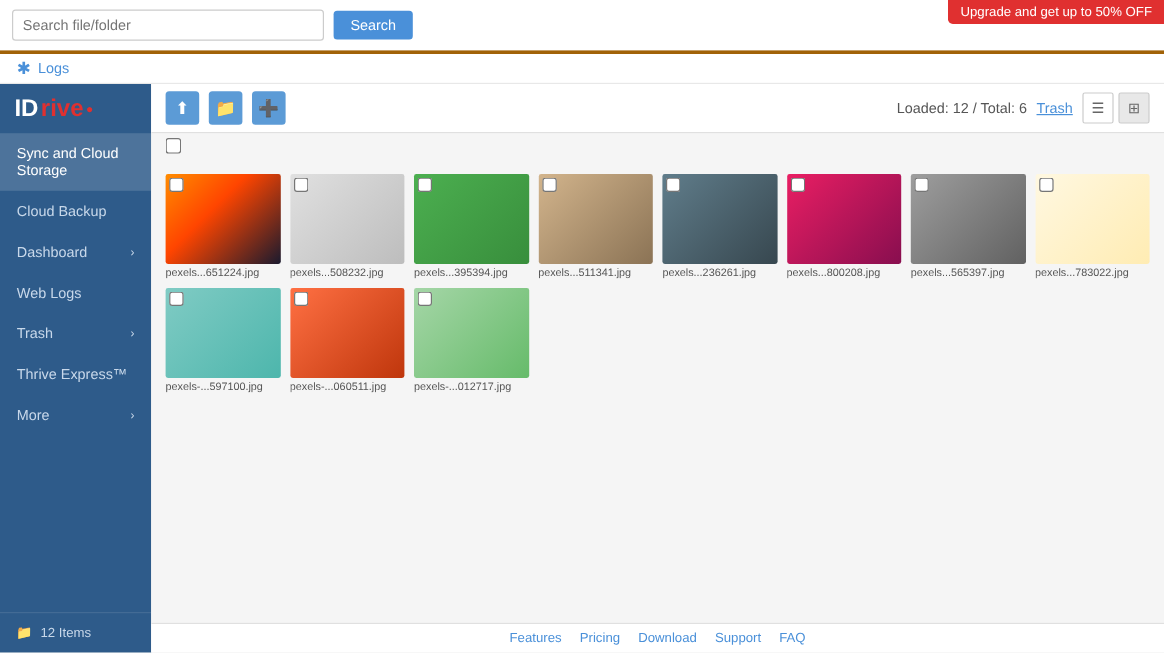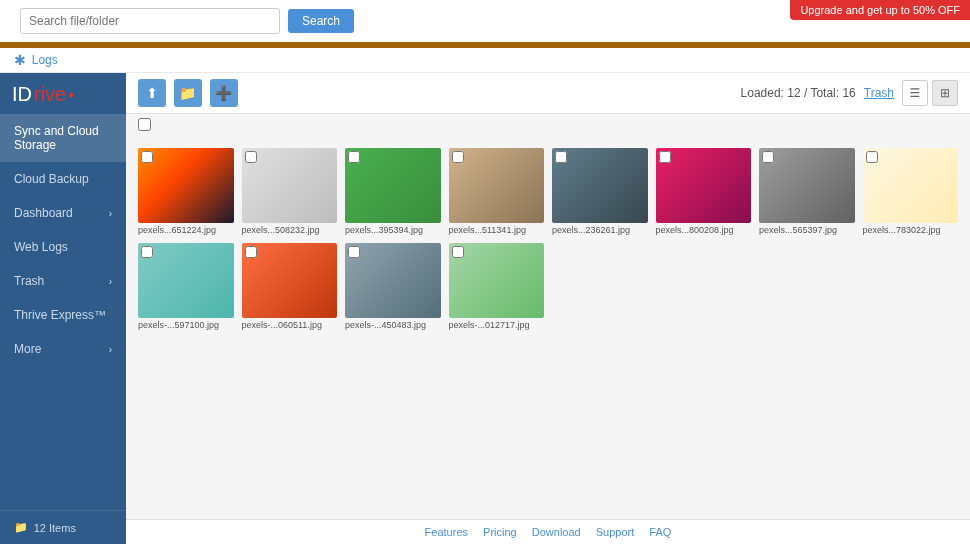--- a/index.html
+++ b/index.html
@@ -1,33 +1,33 @@
 <!DOCTYPE html>
 <html><head>
   <meta charset="utf-8">
   <style>
     * { box-sizing: border-box; margin: 0; padding: 0; }
     body { font-family: Arial, sans-serif; font-size: 12px; background: #f0f0f0; display: flex; flex-direction: column; height: 544px; overflow: hidden; }
 
     
-    .top-bar { background: #fff; border-bottom: 6px solid #a16207; padding: 8px 20px; display: flex; align-items: center; gap: 8px; position: relative; }
+    .top-bar { background: #fff; border-bottom: 3px solid #a16207; padding: 8px 10px; display: flex; align-items: center; gap: 8px; position: relative; }
     .search-input { width: 260px; border: 1px solid #ccc; border-radius: 3px; padding: 5px 8px; font-size: 12px; color: #999; }
     .search-btn { background: #4a90d9; color: #fff; border: none; border-radius: 3px; padding: 5px 14px; font-size: 12px; cursor: pointer; }
     .upgrade-banner { position: absolute; top: 0; right: 0; background: #e03030; color: #fff; font-size: 11px; font-weight: normal; padding: 4px 10px; border-radius: 0 0 0 4px; }
 
     
     .sync-bar { background: #fff; border-bottom: 1px solid #e8e8e8; padding: 4px 14px; display: flex; align-items: center; gap: 6px; font-size: 12px; color: #4a90d9; }
     .sync-icon { color: #4a90d9; font-size: 14px; }
 
     
     .main { display: flex; flex: 1; overflow: hidden; }
 
     
     .sidebar { width: 126px; background: #2e5b8a; color: #fff; display: flex; flex-direction: column; flex-shrink: 0; }
-    .logo { padding: 10px 12px 8px; display: flex; align-items: center; gap: 2px; font-size: 20px; font-weight: normal; color: #fff; }
+    .logo { padding: 10px 12px 8px; display: flex; align-items: center; gap: 2px; font-size: 20px; font-weight: bold; color: #fff; }
     .sidebar-item { padding: 10px 14px; font-size: 12px; color: #c8d8ea; cursor: pointer; display: flex; align-items: center; justify-content: space-between; }
     .sidebar-item.active { background: rgba(255,255,255,0.15); color: #fff; }
     .sidebar-chevron { font-size: 10px; }
     .sidebar-footer { margin-top: auto; padding: 10px 14px; font-size: 11px; color: #c8d8ea; display: flex; align-items: center; gap: 6px; border-top: 1px solid rgba(255,255,255,0.1); }
 
     
     .content { flex: 1; background: #f5f5f5; display: flex; flex-direction: column; overflow: hidden; }
 
     
     .toolbar { background: #fff; border-bottom: 1px solid #e0e0e0; padding: 6px 12px; display: flex; align-items: center; justify-content: space-between; }
@@ -125,21 +125,21 @@
 
   <div class="content">
 
     <div class="toolbar">
       <div class="toolbar-left">
         <button class="toolbar-btn" title="Upload">⬆</button>
         <button class="toolbar-btn" title="New Folder">📁</button>
         <button class="toolbar-btn" title="Add">➕</button>
       </div>
       <div class="toolbar-right">
-        <span>Loaded: 12 / Total: 16</span>
+        <span>Loaded: 12 / Total: 6</span>
         <span class="trash-link">Trash</span>
         <div class="view-toggle">
           <button class="view-btn">☰</button>
           <button class="view-btn active">⊞</button>
         </div>
       </div>
     </div>
 
     <div class="select-all-row">
       <input type="checkbox" style="">
@@ -213,27 +213,20 @@
           <div class="file-item">
     <div class="file-item-inner">
       <input type="checkbox" class="file-checkbox" style="">
       <div class="thumb-img thumb-sunset2"></div>
     </div>
     <span class="file-name">pexels-...060511.jpg</span>
   </div>
           <div class="file-item">
     <div class="file-item-inner">
       <input type="checkbox" class="file-checkbox" style="">
-      <div class="thumb-img thumb-city"></div>
-    </div>
-    <span class="file-name">pexels-...450483.jpg</span>
-  </div>
-          <div class="file-item">
-    <div class="file-item-inner">
-      <input type="checkbox" class="file-checkbox" style="">
       <div class="thumb-img thumb-street"></div>
     </div>
     <span class="file-name">pexels-...012717.jpg</span>
   </div>
         </div>
     </div>
 
     <div class="footer">
       <a href="#">Features</a>
       <a href="#">Pricing</a>

